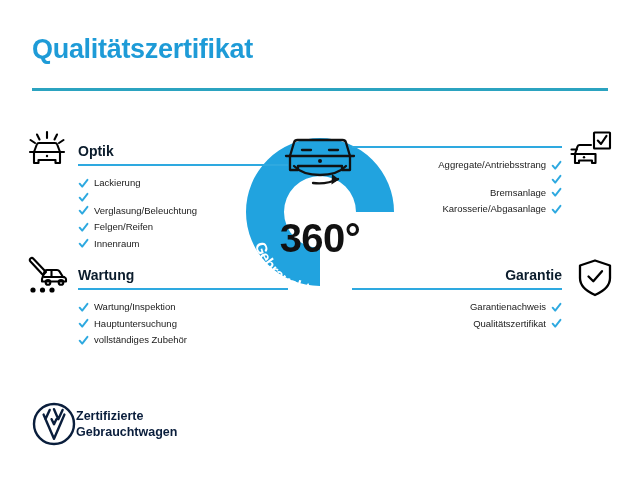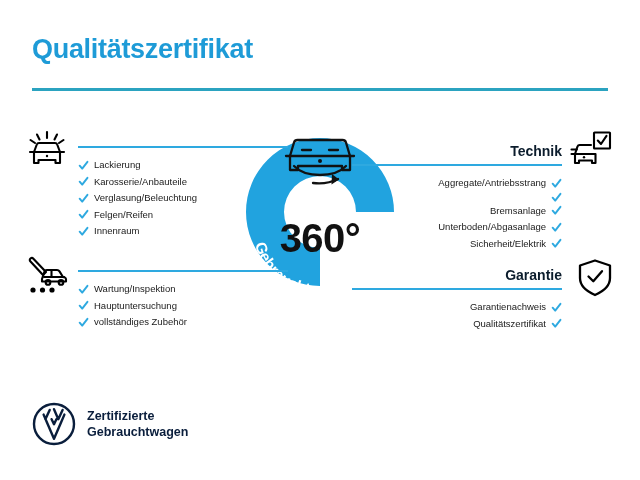--- a/index.html
+++ b/index.html
@@ -138,21 +138,20 @@
     align-items: center;
   }
   .vw-mark {
     width: 44px;
     height: 44px;
     flex: 0 0 auto;
     color: #0A1E3C;
   }
   .vw-mark svg { display: block; width: 44px; height: 44px; }
   .vw-text {
-    margin-left: 11px;
     font-size: 12.5px;
     font-weight: bold;
     line-height: 16px;
     color: #0A1E3C;
     white-space: nowrap;
   }
 </style>
 </head>
 <body>
 
@@ -235,37 +234,37 @@
       </g>
 
       <text font-family="Liberation Sans, sans-serif" font-size="15.5" font-weight="bold" fill="#ffffff">
         <textPath href="#arcpath" startOffset="50%" text-anchor="middle">Gebrauchtwagen-Check</textPath>
       </text>
     </svg>
     <div class="badge-360">360°</div>
   </div>
 
   <div class="section left sec-optik">
+    <div class="sec-head">Optik</div>
     <div class="sec-rule"></div>
     <ul class="sec-list">
       <li>
         <span class="check">
             <svg viewBox="0 0 12 12" fill="none" stroke="currentColor" stroke-width="2.1" stroke-linecap="round" stroke-linejoin="round">
               <path d="M1.8 6.2 L4.6 9.4 L10.3 2"></path>
             </svg>
           </span>
         <span>Lackierung</span>
       </li>
       <li>
         <span class="check">
             <svg viewBox="0 0 12 12" fill="none" stroke="currentColor" stroke-width="2.1" stroke-linecap="round" stroke-linejoin="round">
               <path d="M1.8 6.2 L4.6 9.4 L10.3 2"></path>
             </svg>
           </span>
-        <span>Karosserie/Anbauteile</span>
       </li>
       <li>
         <span class="check">
             <svg viewBox="0 0 12 12" fill="none" stroke="currentColor" stroke-width="2.1" stroke-linecap="round" stroke-linejoin="round">
               <path d="M1.8 6.2 L4.6 9.4 L10.3 2"></path>
             </svg>
           </span>
         <span>Verglasung/Beleuchtung</span>
       </li>
       <li>
@@ -281,20 +280,21 @@
             <svg viewBox="0 0 12 12" fill="none" stroke="currentColor" stroke-width="2.1" stroke-linecap="round" stroke-linejoin="round">
               <path d="M1.8 6.2 L4.6 9.4 L10.3 2"></path>
             </svg>
           </span>
         <span>Innenraum</span>
       </li>
     </ul>
   </div>
 
   <div class="section left sec-wartung">
+    <div class="sec-head">Wartung</div>
     <div class="sec-rule"></div>
     <ul class="sec-list">
       <li>
         <span class="check">
             <svg viewBox="0 0 12 12" fill="none" stroke="currentColor" stroke-width="2.1" stroke-linecap="round" stroke-linejoin="round">
               <path d="M1.8 6.2 L4.6 9.4 L10.3 2"></path>
             </svg>
           </span>
         <span>Wartung/Inspektion</span>
       </li>
@@ -311,21 +311,20 @@
             <svg viewBox="0 0 12 12" fill="none" stroke="currentColor" stroke-width="2.1" stroke-linecap="round" stroke-linejoin="round">
               <path d="M1.8 6.2 L4.6 9.4 L10.3 2"></path>
             </svg>
           </span>
         <span>vollständiges Zubehör</span>
       </li>
     </ul>
   </div>
 
   <div class="section right sec-technik">
-    <div class="sec-head">Technik</div>
     <div class="sec-rule"></div>
     <ul class="sec-list">
       <li>
         <span>Aggregate/Antriebsstrang</span>
         <span class="check">
             <svg viewBox="0 0 12 12" fill="none" stroke="currentColor" stroke-width="2.1" stroke-linecap="round" stroke-linejoin="round">
               <path d="M1.8 6.2 L4.6 9.4 L10.3 2"></path>
             </svg>
           </span>
       </li>
@@ -338,29 +337,21 @@
       </li>
       <li>
         <span>Bremsanlage</span>
         <span class="check">
             <svg viewBox="0 0 12 12" fill="none" stroke="currentColor" stroke-width="2.1" stroke-linecap="round" stroke-linejoin="round">
               <path d="M1.8 6.2 L4.6 9.4 L10.3 2"></path>
             </svg>
           </span>
       </li>
       <li>
-        <span>Unterboden/Abgasanlage</span>
-        <span class="check">
-            <svg viewBox="0 0 12 12" fill="none" stroke="currentColor" stroke-width="2.1" stroke-linecap="round" stroke-linejoin="round">
-              <path d="M1.8 6.2 L4.6 9.4 L10.3 2"></path>
-            </svg>
-          </span>
-      </li>
-      <li>
-        <span>Sicherheit/Elektrik</span>
+        <span>Karosserie/Abgasanlage</span>
         <span class="check">
             <svg viewBox="0 0 12 12" fill="none" stroke="currentColor" stroke-width="2.1" stroke-linecap="round" stroke-linejoin="round">
               <path d="M1.8 6.2 L4.6 9.4 L10.3 2"></path>
             </svg>
           </span>
       </li>
     </ul>
   </div>
 
   <div class="section right sec-garantie">

